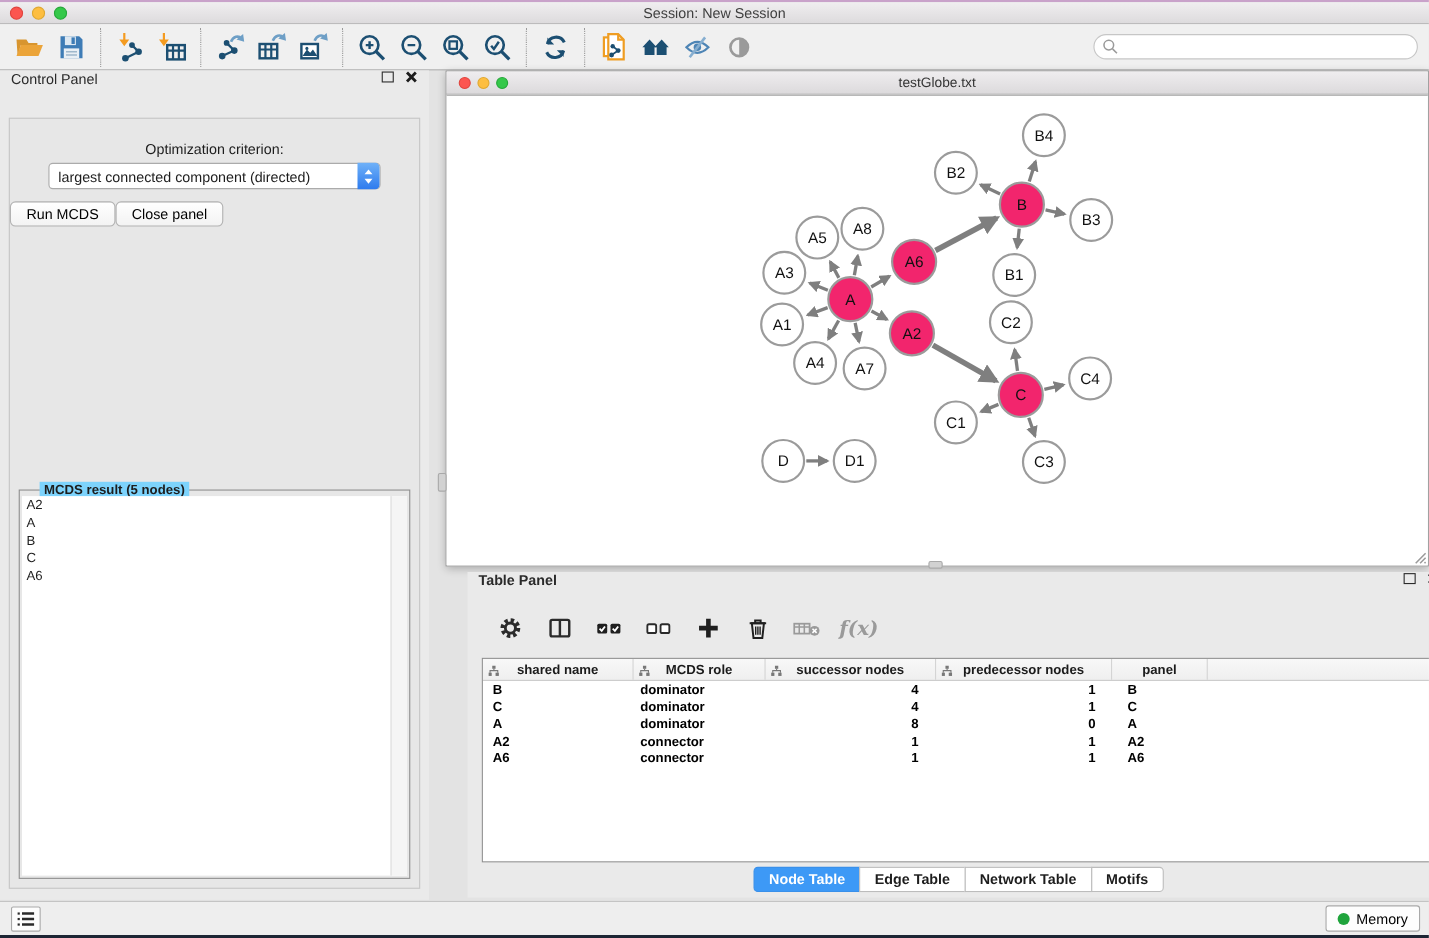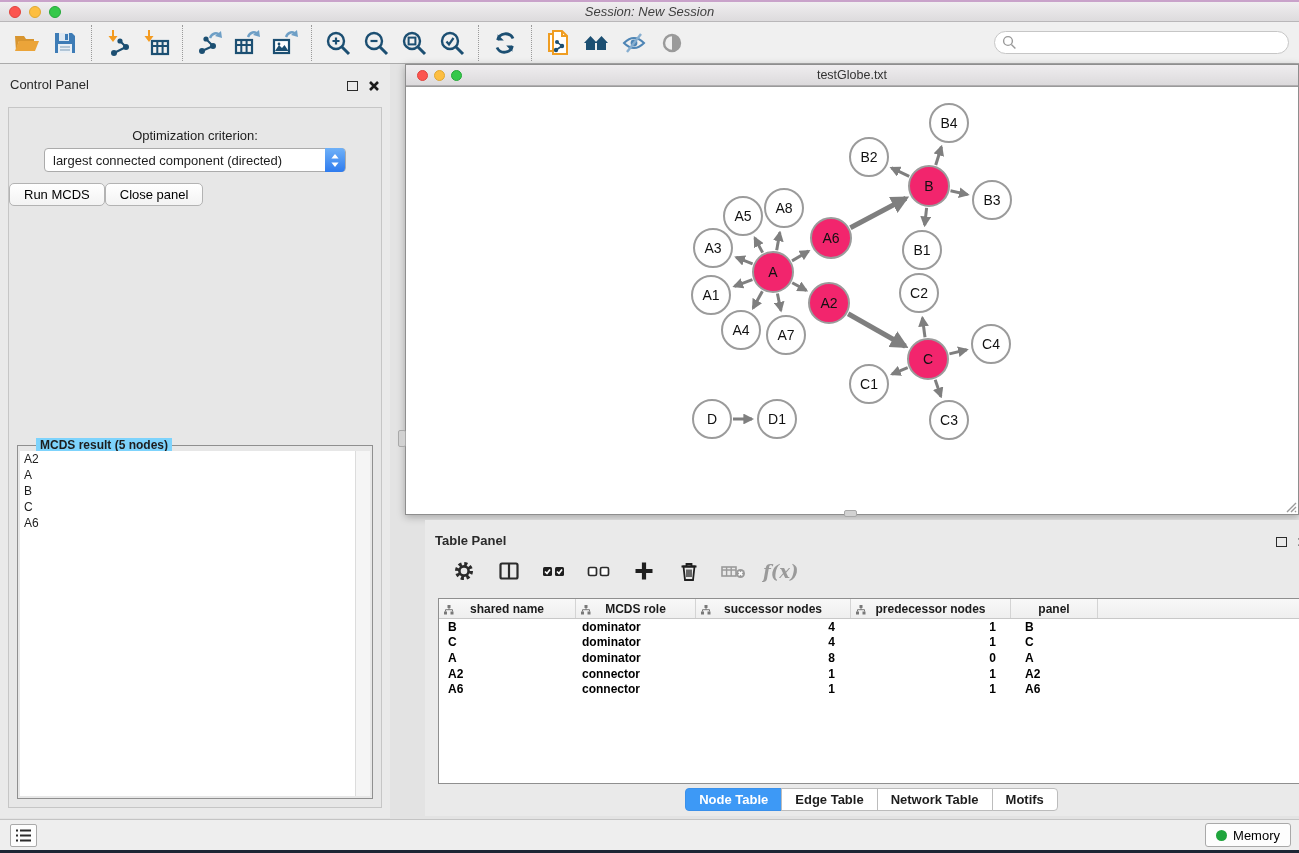--- a/index.html
+++ b/index.html
@@ -11,34 +11,34 @@
 
   
   #titlebar { position:absolute; left:0; top:2px; width:100%; height:20px;
     background:linear-gradient(#f0eef0,#dddbdd); border-bottom:1px solid #b9b7b9;
     display:flex; align-items:center; }
   .traffic { display:flex; gap:8px; margin-left:9px; }
   .tl { width:12px; height:12px; border-radius:50%; display:inline-block; }
   .tl.red { background:#fc5550; border:1px solid #e0443e; }
   .tl.yel { background:#fdbe41; border:1px solid #e0a831; }
   .tl.grn { background:#35c84a; border:1px solid #26a83a; }
-  .tb-title { position:absolute; left:0; right:0; text-align:center; font-size:13px; color:#3f3f3f;font-style:italic; }
+  .tb-title { position:absolute; left:0; right:0; text-align:center; font-size:13px; color:#3f3f3f; }
 
   
   #toolbar { position:absolute; left:0; top:22px; width:100%; height:42px; background:#f0f0f0;
     border-bottom:1px solid #ababab; display:flex; align-items:center; padding-left:8px; }
   .tbtn { width:38px; height:36px; border:none; background:transparent; display:flex; align-items:center; justify-content:center; cursor:pointer; }
   .sep { width:1px; height:36px; border-left:1px dotted #9a9a9a; margin:0 7px; }
   .search-wrap { margin-left:auto; margin-right:10px; position:relative; }
   .search-wrap input { width:295px; height:23px; border:1px solid #c6c6c6; border-radius:12px; background:#fff; padding:0 10px 0 26px; font-size:13px; outline:none; }
   .search-mag { position:absolute; left:8px; top:4px; }
 
   
   #control-panel { position:absolute; left:0; top:64px; width:390px; height:754px; background:#eaeaea; }
-  .panel-head { height:28px; display:flex; align-items:flex-end; padding:0 10px; }
+  .panel-head { height:28px; display:flex; align-items:flex-start; padding:0 10px; }
   .panel-title { font-size:13px; color:#2a2a2a; }
   .panel-icons { margin-left:auto; display:flex; gap:10px; align-items:center; }
   .float-ic { width:11px; height:10px; border:1.6px solid #2b2b2b; display:inline-block; }
   #control-tabs { display:flex; justify-content:center; margin-top:2px; position:relative; z-index:2; }
   .ctab { background:#fff; border:1px solid #bcbcbc; margin-left:-1px; padding:3px 13px; font-size:13px; cursor:pointer; }
   .ctab:first-child { border-radius:4px 0 0 4px; }
   .ctab:last-child { border-radius:0 4px 4px 0; }
   .ctab.active { background:#3d99f6; border-color:#3d99f6; color:#fff; border-radius:4px; }
   .cp-inner { position:absolute; left:8px; right:8px; top:43px; bottom:10px; border:1px solid #c6c6c6; background:#e7e7e7; }
   .opt-label { text-align:center; margin-top:20px; font-size:13px; }

